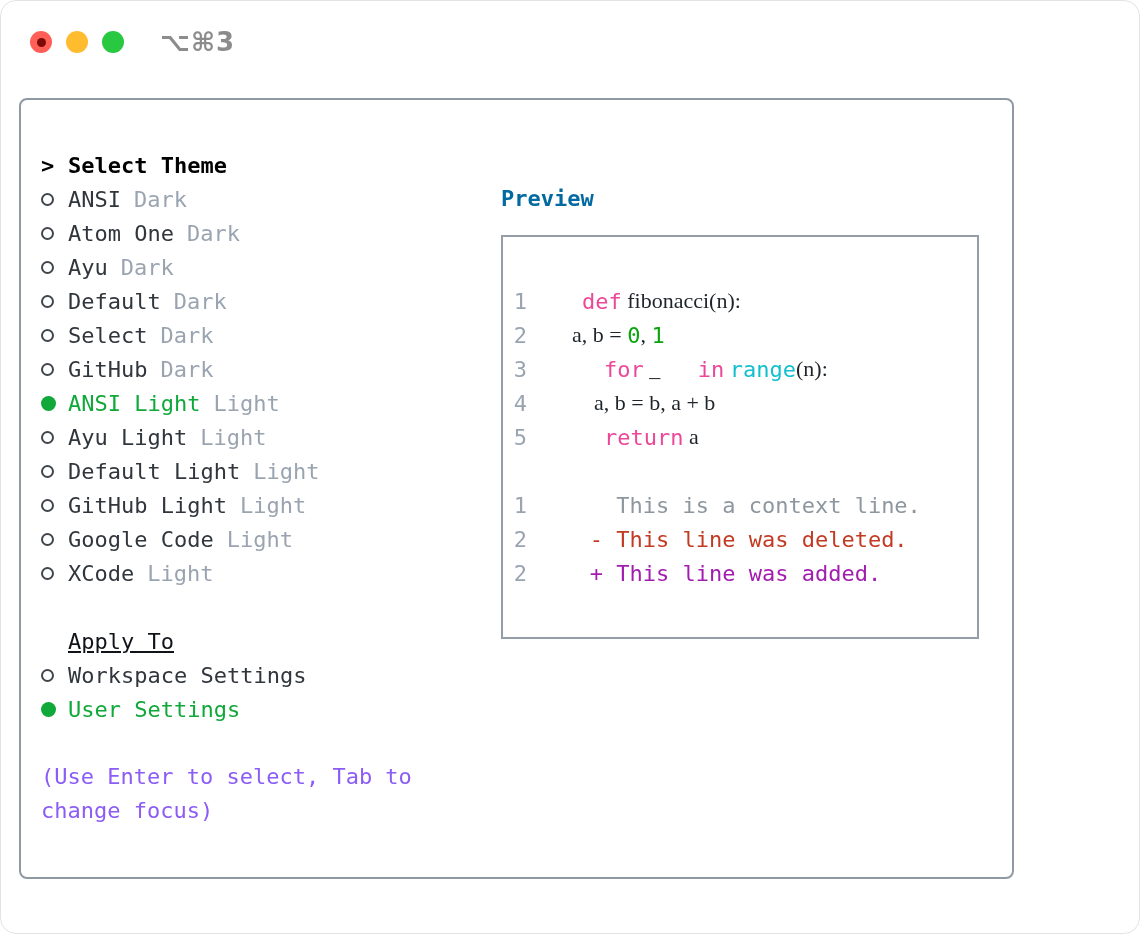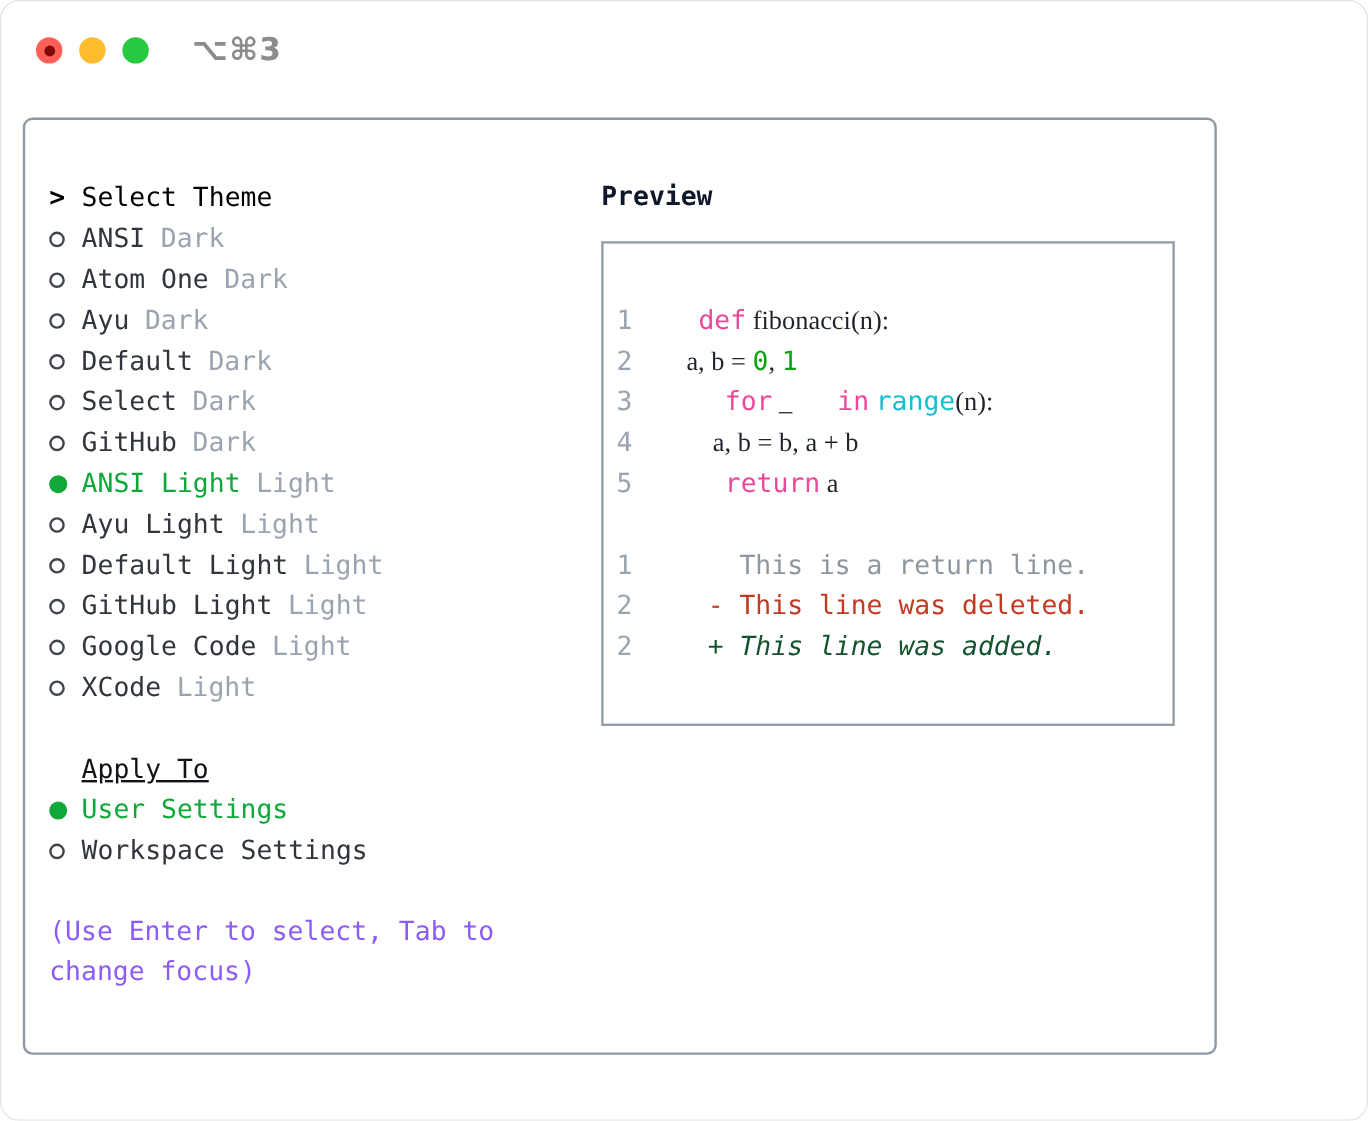--- a/index.html
+++ b/index.html
@@ -55,46 +55,46 @@
 
   .marker { width: 27px; flex: none; display: inline-flex; align-items: center; }
   .arrow-glyph { font-weight: bold; color: #000000; }
 
   .radio {
     width: 13px; height: 13px; border-radius: 50%;
     border: 2px solid #41464d; background: transparent;
   }
   .radio.on { width: 15px; height: 15px; border: none; background: #0fa839; }
 
-  .header-text { color: #000000; font-weight: normal; }
+  .header-text { color: #000000; font-weight: bold; }
   .subheader   { color: #101418; text-decoration: underline; }
   .label { color: #31363d; }
   .theme-row.selected .label, .apply-row.selected .label { color: #0fa839; }
   .tag { color: #9aa4b1; margin-left: 13px; }
 
   .hint { width: 398px; color: #8b5cf6; line-height: 34px; margin-top: 0; }
 
   
-  .preview-title { height: 34px; line-height: 34px; font-weight: bold; color: #0f172a; }
+  .preview-title { height: 34px; line-height: 34px; font-weight: bold; color: #0369a1; margin-top: 34px; }
   .preview-box {
     margin-top: 19px;
     width: 478px; height: 404px;
     border: 2px solid #959da7;
     padding: 47px 10px;
     overflow: hidden;
   }
   .code-line { display: flex; height: 34px; align-items: center; white-space: pre; }
   .ln { width: 14px; text-align: right; margin-right: 23px; color: #9aa4b1; flex: none; }
   .seg.fg      { color: #1f242b; font-family: Liberation Serif, serif; }
   .seg.kw      { color: #ec4899; margin-left: 32px; }
   .seg.builtin { color: #12bfcf; text-align: center; }
   .seg.num     { color: #0aa40f; }
   .seg.ctx     { color: #8e979f; }
   .seg.del     { color: #c23a21; }
-  .seg.add     { color: #14532d; font-style: italic; }
+  .seg.add     { color: #a21caf; }
 </style>
 </head>
 <body>
 
 <div class="window">
 
   <div class="titlebar">
     <span class="dot red">
         <span class="dot-inner"></span>
       </span>
@@ -127,40 +127,40 @@
         </div>
 
       <div class="spacer"></div>
 
       <div class="line">
         <span class="marker"></span>
         <span class="subheader">Apply To</span>
       </div>
 
       <div id="apply-list">
+          <div class="line apply-row"><span class="marker"><span class="radio"></span></span><span class="label">Workspace Settings</span></div>
           <div class="line apply-row selected"><span class="marker"><span class="radio on"></span></span><span class="label">User Settings</span></div>
-          <div class="line apply-row"><span class="marker"><span class="radio"></span></span><span class="label">Workspace Settings</span></div>
         </div>
 
       <div class="spacer"></div>
 
       <div class="hint">(Use Enter to select, Tab to change focus)</div>
     </div>
 
     <div class="right-col">
       <div class="preview-title">Preview</div>
       <div class="preview-box">
         <div id="code-lines">
             <div class="code-line"><span class="ln">1</span><span class="seg kw">def</span><span class="seg fg"> fibonacci(n):</span></div>
             <div class="code-line"><span class="ln">2</span><span class="seg fg">    a, b = </span><span class="seg num">0</span><span class="seg fg">, </span><span class="seg num">1</span></div>
             <div class="code-line"><span class="ln">3</span><span class="seg fg">    </span><span class="seg kw">for</span><span class="seg fg"> _ </span><span class="seg kw">in</span><span class="seg fg"> </span><span class="seg builtin">range</span><span class="seg fg">(n):</span></div>
             <div class="code-line"><span class="ln">4</span><span class="seg fg">        a, b = b, a + b</span></div>
             <div class="code-line"><span class="ln">5</span><span class="seg fg">    </span><span class="seg kw">return</span><span class="seg fg"> a</span></div>
             <div class="code-line"><span class="ln"></span></div>
-            <div class="code-line"><span class="ln">1</span><span class="seg ctx">     This is a return line.</span></div>
+            <div class="code-line"><span class="ln">1</span><span class="seg ctx">     This is a context line.</span></div>
             <div class="code-line"><span class="ln">2</span><span class="seg del">   - This line was deleted.</span></div>
             <div class="code-line"><span class="ln">2</span><span class="seg add">   + This line was added.</span></div>
           </div>
       </div>
     </div>
 
   </div>
 </div>
 
 </body></html>

